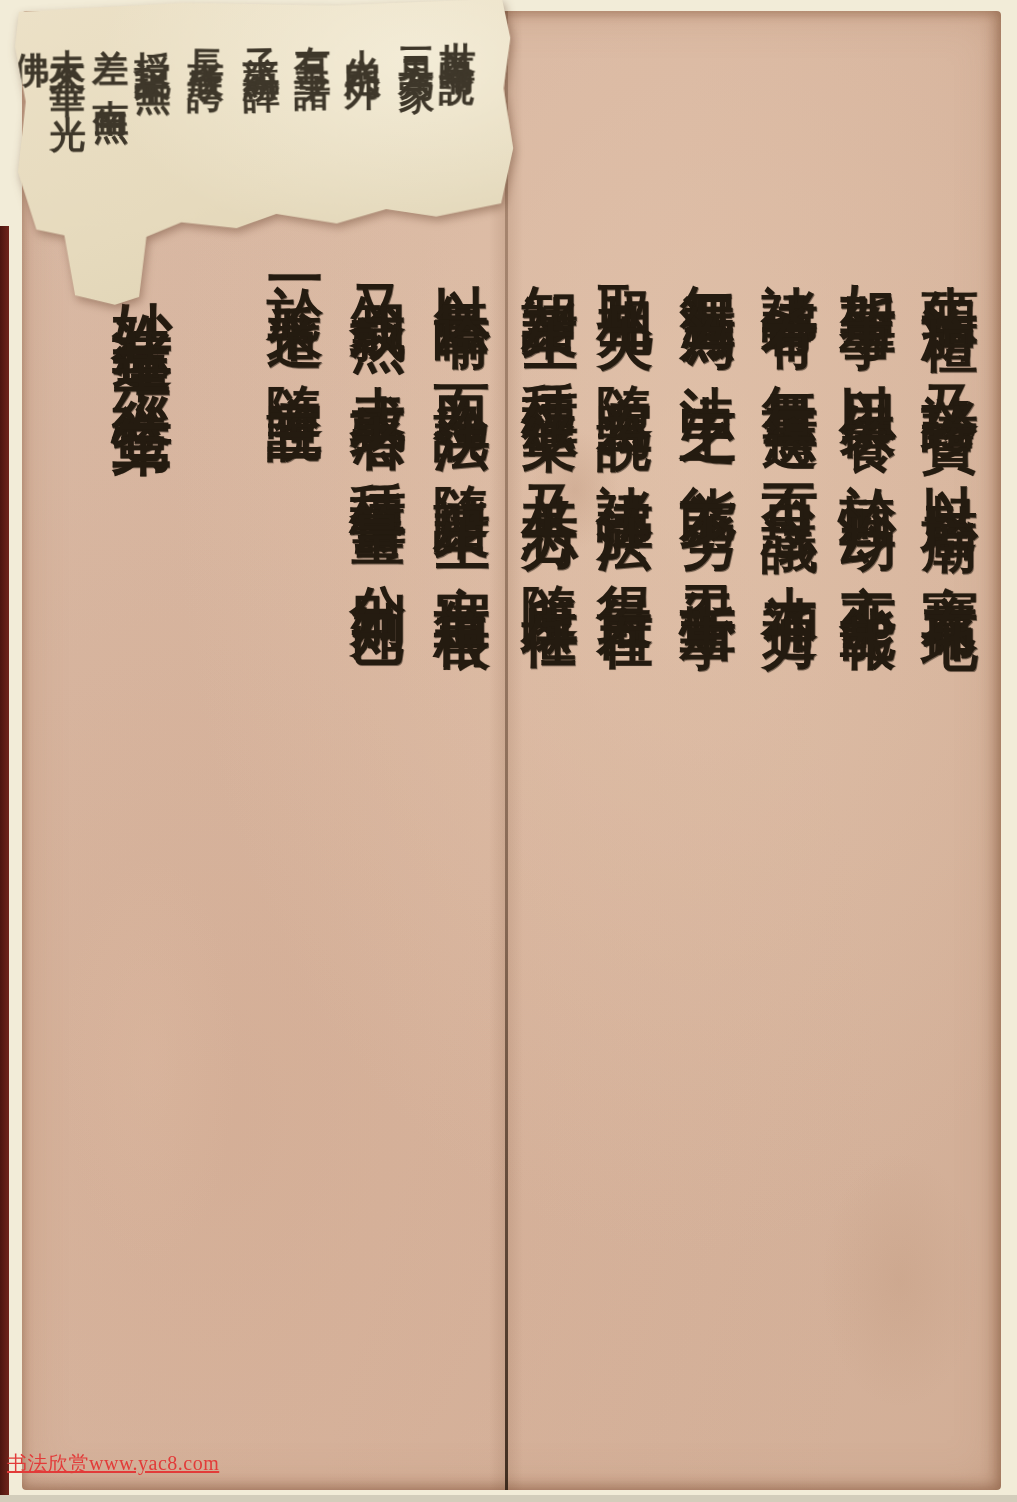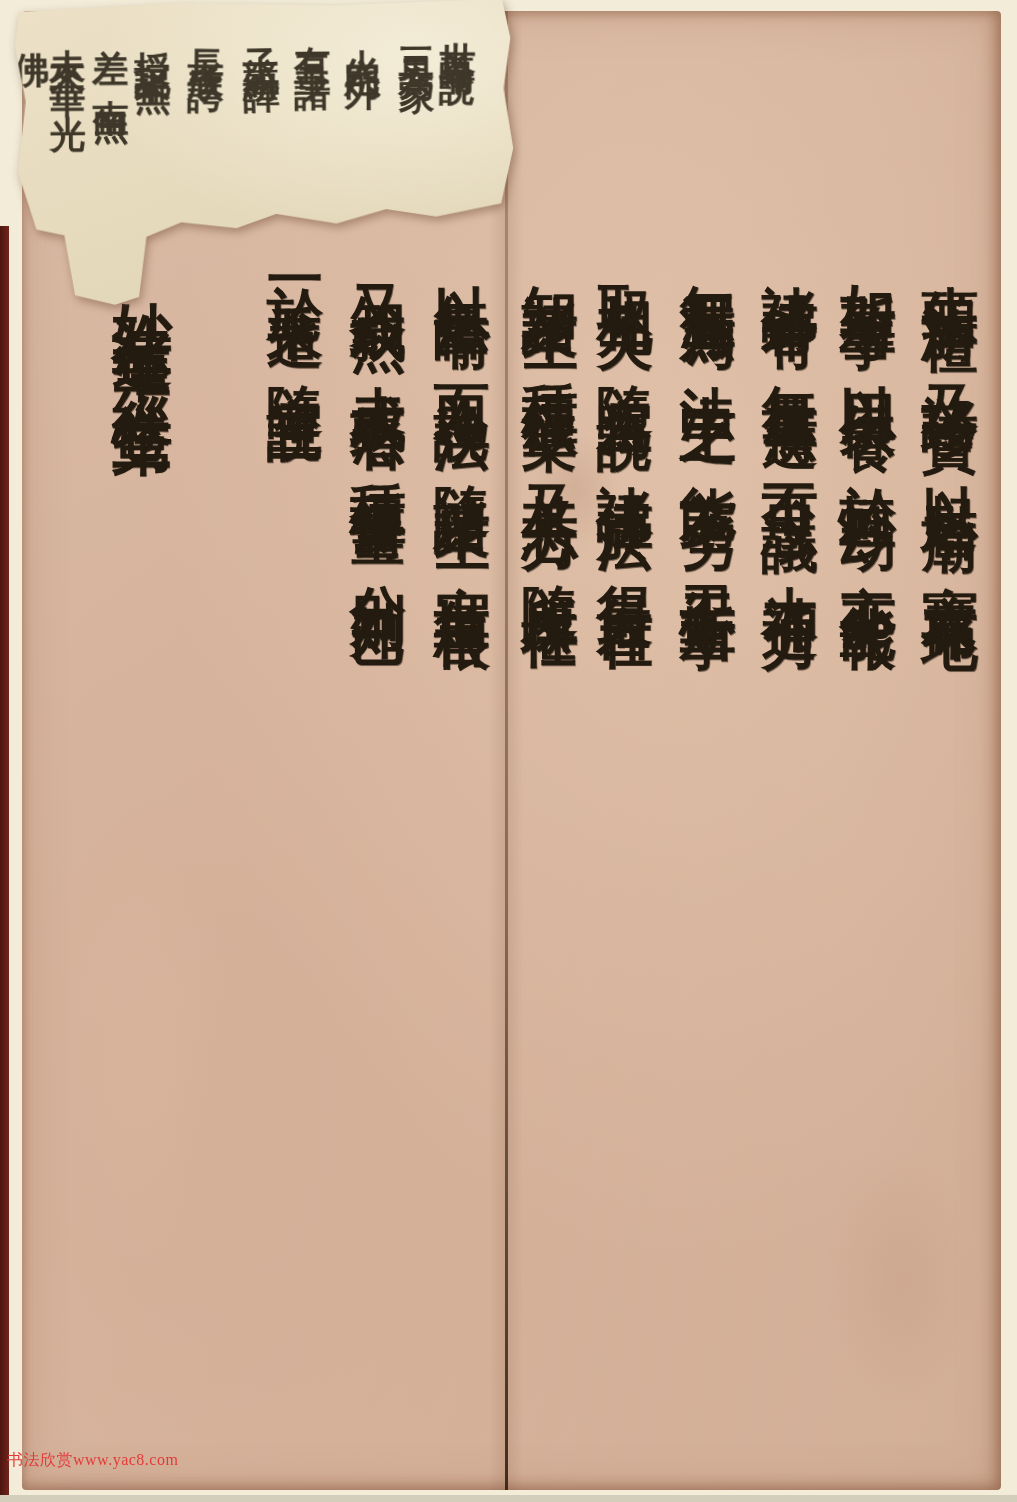--- a/index.html
+++ b/index.html
@@ -74,22 +74,23 @@
   .slip-col { position:absolute; color:#3e372a; }
   .slip-seg {
     writing-mode:vertical-rl; text-orientation:upright;
     font-size:36px; line-height:1.05; letter-spacing:9px; font-weight:600;
     text-shadow:0.4px 0.4px 0.5px rgba(62,55,42,.55);
   }
 
   
   .watermark {
     position:absolute; left:7px; top:1450px;
-    font-size:16px; letter-spacing:.5px; color:#e23b39;
+    font-size:20px; letter-spacing:.5px; color:#e23b39;
     font-family:"Liberation Serif","DejaVu Serif",serif;
+    text-decoration:underline;
   }
 </style>
 </head>
 <body>
 
 <div class="page"></div>
 
 <div class="stain" style="left:530px;top:430px;width:90px;height:120px;background:radial-gradient(ellipse,rgba(140,90,60,.14),rgba(0,0,0,0) 70%);"></div>
 <div class="stain" style="left:60px;top:850px;width:180px;height:420px;background:radial-gradient(ellipse,rgba(225,190,165,.25),rgba(0,0,0,0) 70%);"></div>
 <div class="stain" style="left:820px;top:1150px;width:160px;height:260px;background:radial-gradient(ellipse,rgba(150,100,65,.10),rgba(0,0,0,0) 70%);"></div>

